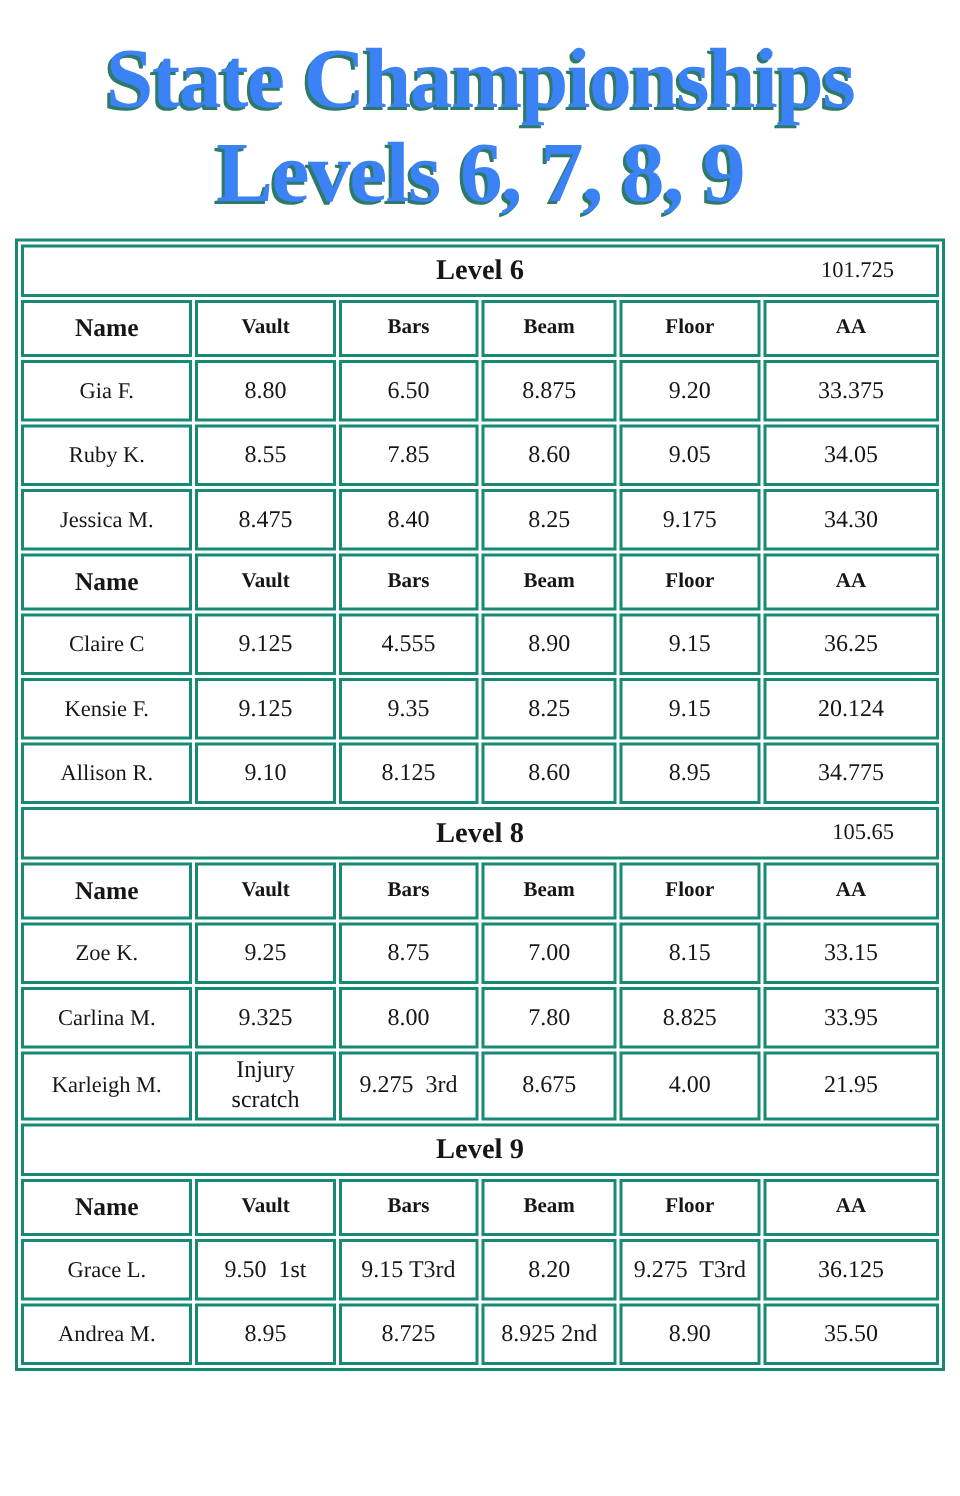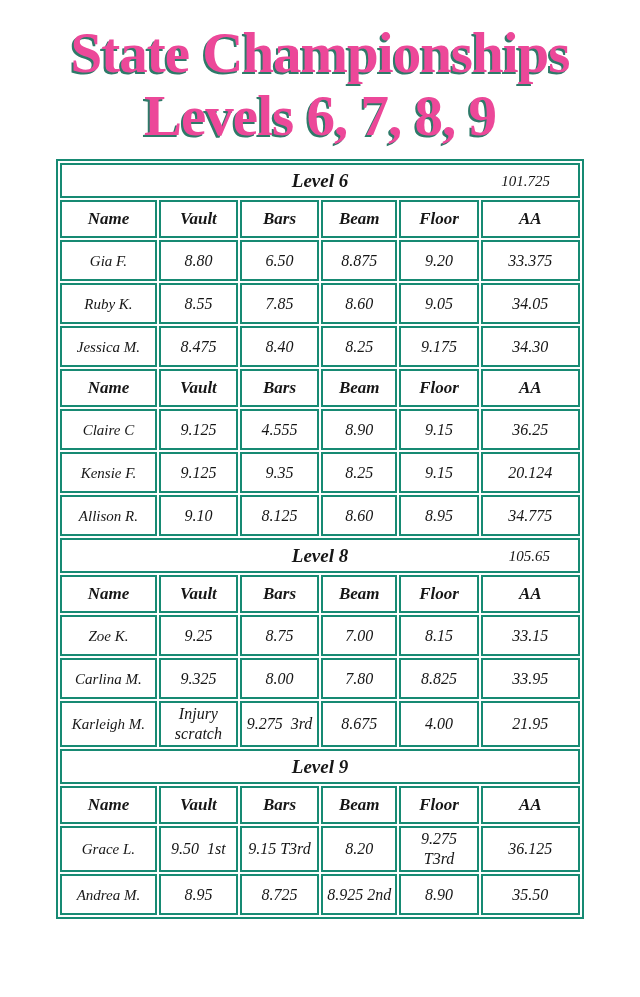--- a/index.html
+++ b/index.html
@@ -12,32 +12,31 @@
     width:640px;height:997px;overflow:hidden;
     font-family:"Liberation Serif", serif;
     color:var(--ink);
   }
   .title{
     text-align:center;
     font-weight:bold;
     font-size:57px;
     line-height:1.1;
     margin:22px 6px 12px 6px;
-    color:#ec4899;
+    color:#3b82f6;
     letter-spacing:-1px;
     text-shadow:-2px 2px 0 var(--shadow);
   }
   table.results{
-    width:528px;
+    width:620px;
     margin:0 auto;
     border:2px solid var(--teal);
     border-collapse:separate;
     border-spacing:2px;
     table-layout:fixed;
-    font-style:italic;
   }
   td,th{
     border:2px solid var(--teal);
     background:#ffffff;
     text-align:center;
     vertical-align:middle;
     padding:1px 3px;
     overflow:hidden;
   }
   tr.level-row td{
@@ -48,21 +47,21 @@
   }
   .level-total{
     position:absolute;
     right:28px;top:50%;
     transform:translateY(-50%);
     font-weight:normal;
     font-size:15px;
   }
   tr.cols-row th{
     height:32px;
-    font-size:17px;
+    font-size:14px;
     font-weight:bold;
   }
   tr.cols-row th.col-0{font-size:17px;}
   tr.data-row td{
     height:35px;
     font-size:16px;
     white-space:pre-wrap;
     line-height:1.25;
   }
   tr.data-row td.col-0{font-size:15px;}

